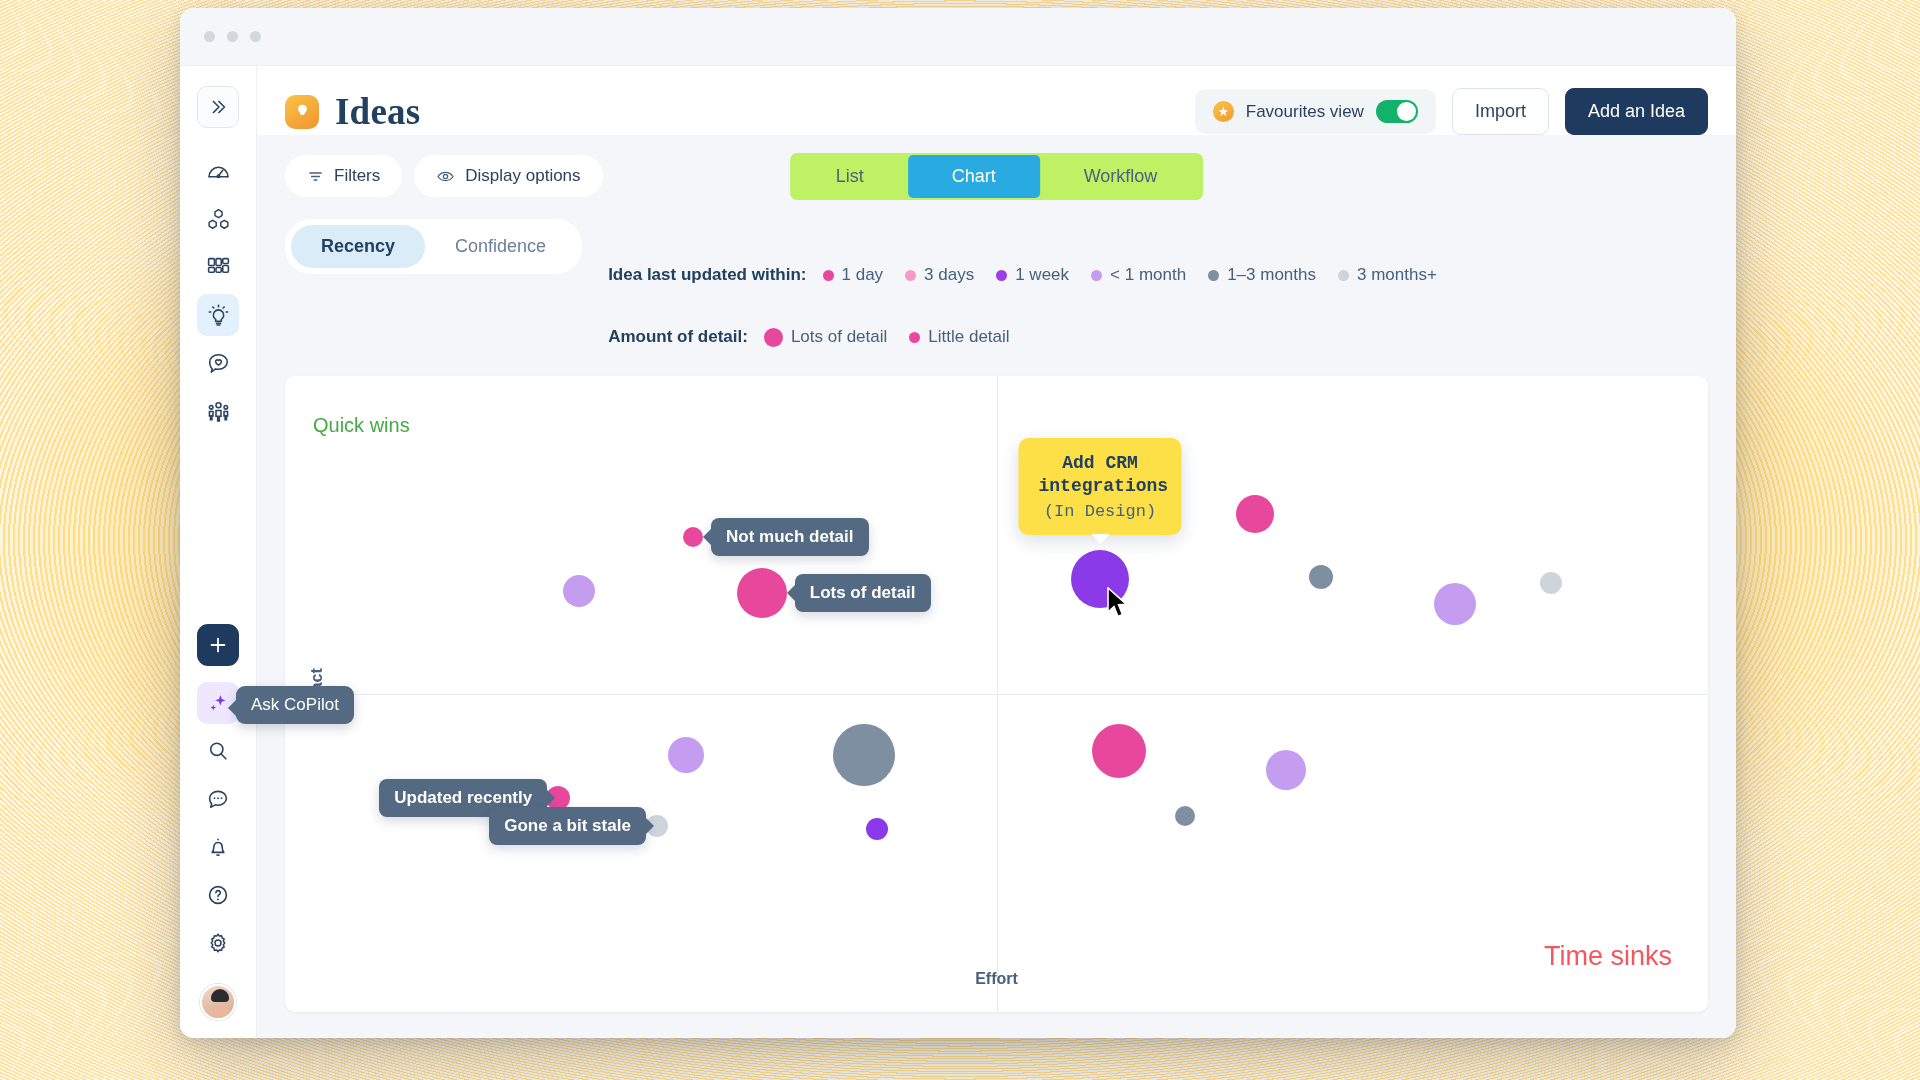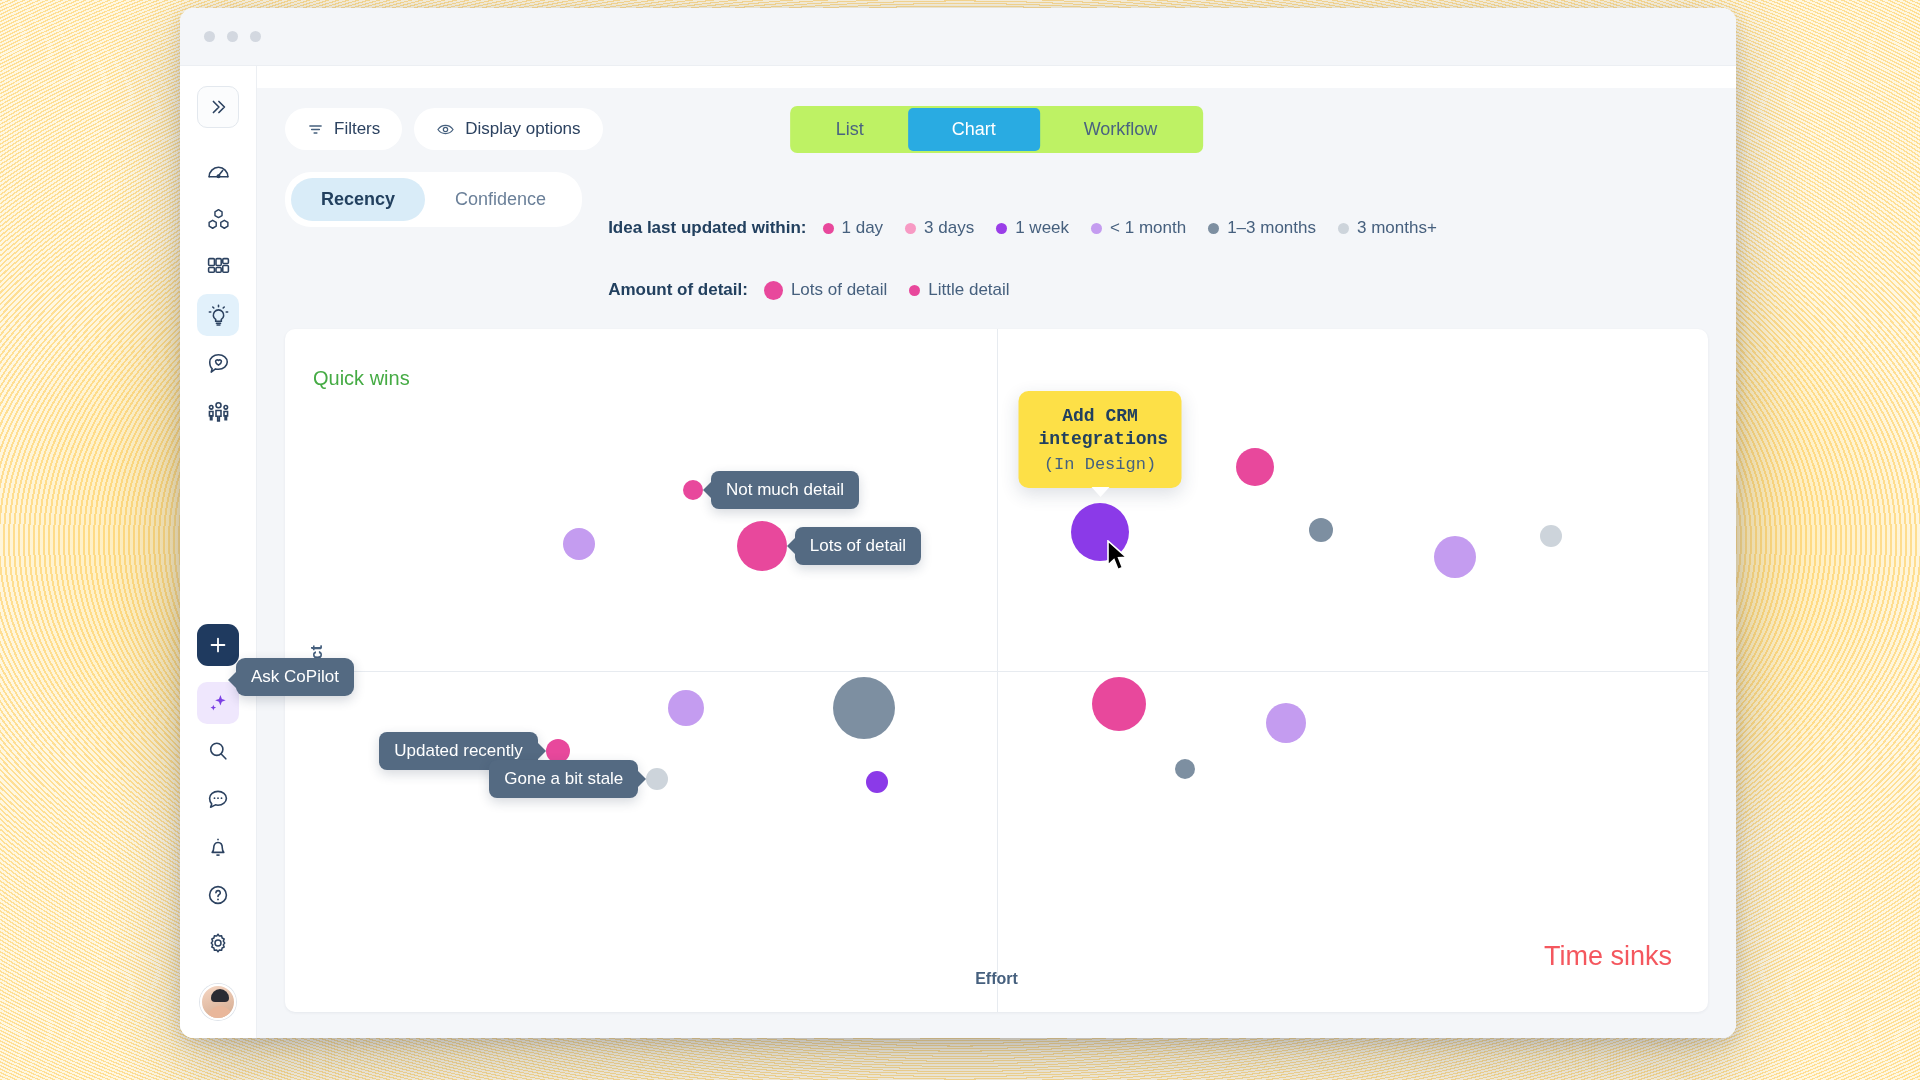--- a/index.html
+++ b/index.html
@@ -76,21 +76,21 @@
   }
   .avatar::before {
     content:""; position:absolute; left:9px; top:3px; width:18px; height:13px;
     border-radius: 9px 9px 4px 4px; background:#2b2b33;
   }
   .avatar::after {
     content:""; position:absolute; left:6px; bottom:0; width:24px; height:12px;
     border-radius: 12px 12px 0 0; background:#e9b79b;
   }
   #copilot-tip {
-    position: absolute; left: 56px; top: 592px;
+    position: absolute; left: 56px; top: 620px;
     background: #546a82; color: #fff;
     padding: 9px 15px; border-radius: 9px;
     font-size: 17px; white-space: nowrap;
     box-shadow: 0 4px 12px rgba(30,45,70,0.2);
     z-index: 30;
   }
   #copilot-tip::before {
     content:""; position:absolute; left:-8px; top: 13px;
     border-top: 9px solid transparent; border-bottom: 9px solid transparent;
     border-right: 9px solid #546a82;
@@ -210,20 +210,21 @@
     font-size: 16px; font-weight: bold; color: #46607e;
   }
 
   .bubble { position: absolute; border-radius: 50%; transform: translate(-50%,-50%); cursor: pointer; }
 
   .callout {
     position: absolute; background: #546a82; color: #fff;
     padding: 9px 15px; border-radius: 8px; font-size: 17px; white-space: nowrap;
     transform: translateY(-50%);
     box-shadow: 0 4px 12px rgba(30,45,70,0.18);
+    font-weight: bold;
   }
   .callout.left::before {
     content:""; position:absolute; left:-8px; top:50%; margin-top:-9px;
     border-top:9px solid transparent; border-bottom:9px solid transparent;
     border-right:9px solid #546a82;
   }
   .callout.right::after {
     content:""; position:absolute; right:-8px; top:50%; margin-top:-9px;
     border-top:9px solid transparent; border-bottom:9px solid transparent;
     border-left:9px solid #546a82;
@@ -381,20 +382,40 @@
 
       <div style="height:14px"></div>
       <div class="avatar"></div>
 
       <div id="copilot-tip">Ask CoPilot</div>
     </div>
 
     <div id="main">
 
       <div id="topbar">
+        <div id="topbar-row">
+          <div id="brand">
+            <div id="brand-mark">
+              <svg width="19" height="19" viewBox="0 0 24 24" fill="#ffffff">
+                  <path d="M12 3.5c3.2 0 5.6 2.4 5.6 5.4 0 2.4-1.4 3.6-2.6 5-.7.8-.9 1.6-.9 2.6h-4.2c0-1-.2-1.8-.9-2.6-1.2-1.4-2.6-2.6-2.6-5 0-3 2.4-5.4 5.6-5.4z"></path>
+                </svg>
+            </div>
+            <div id="brand-title">Ideas</div>
+          </div>
+
+          <div id="top-actions">
+            <div id="fav-pill">
+              <span id="fav-star">★</span>
+              <span>Favourites view</span>
+              <span class="toggle"></span>
+            </div>
+            <button class="btn" id="import-btn">Import</button>
+            <button class="btn" id="add-idea-btn">Add an Idea</button>
+          </div>
+        </div>
 
       </div>
 
       <div id="controls">
         <div id="controls-row1">
           <div class="chip">
             <svg width="17" height="17" viewBox="0 0 24 24" fill="none" stroke="#46607e" stroke-width="1.9" stroke-linecap="round">
                 <path d="M4 7h16M6.5 12h11M10 17h4"></path>
               </svg>
             <span>Filters</span>

